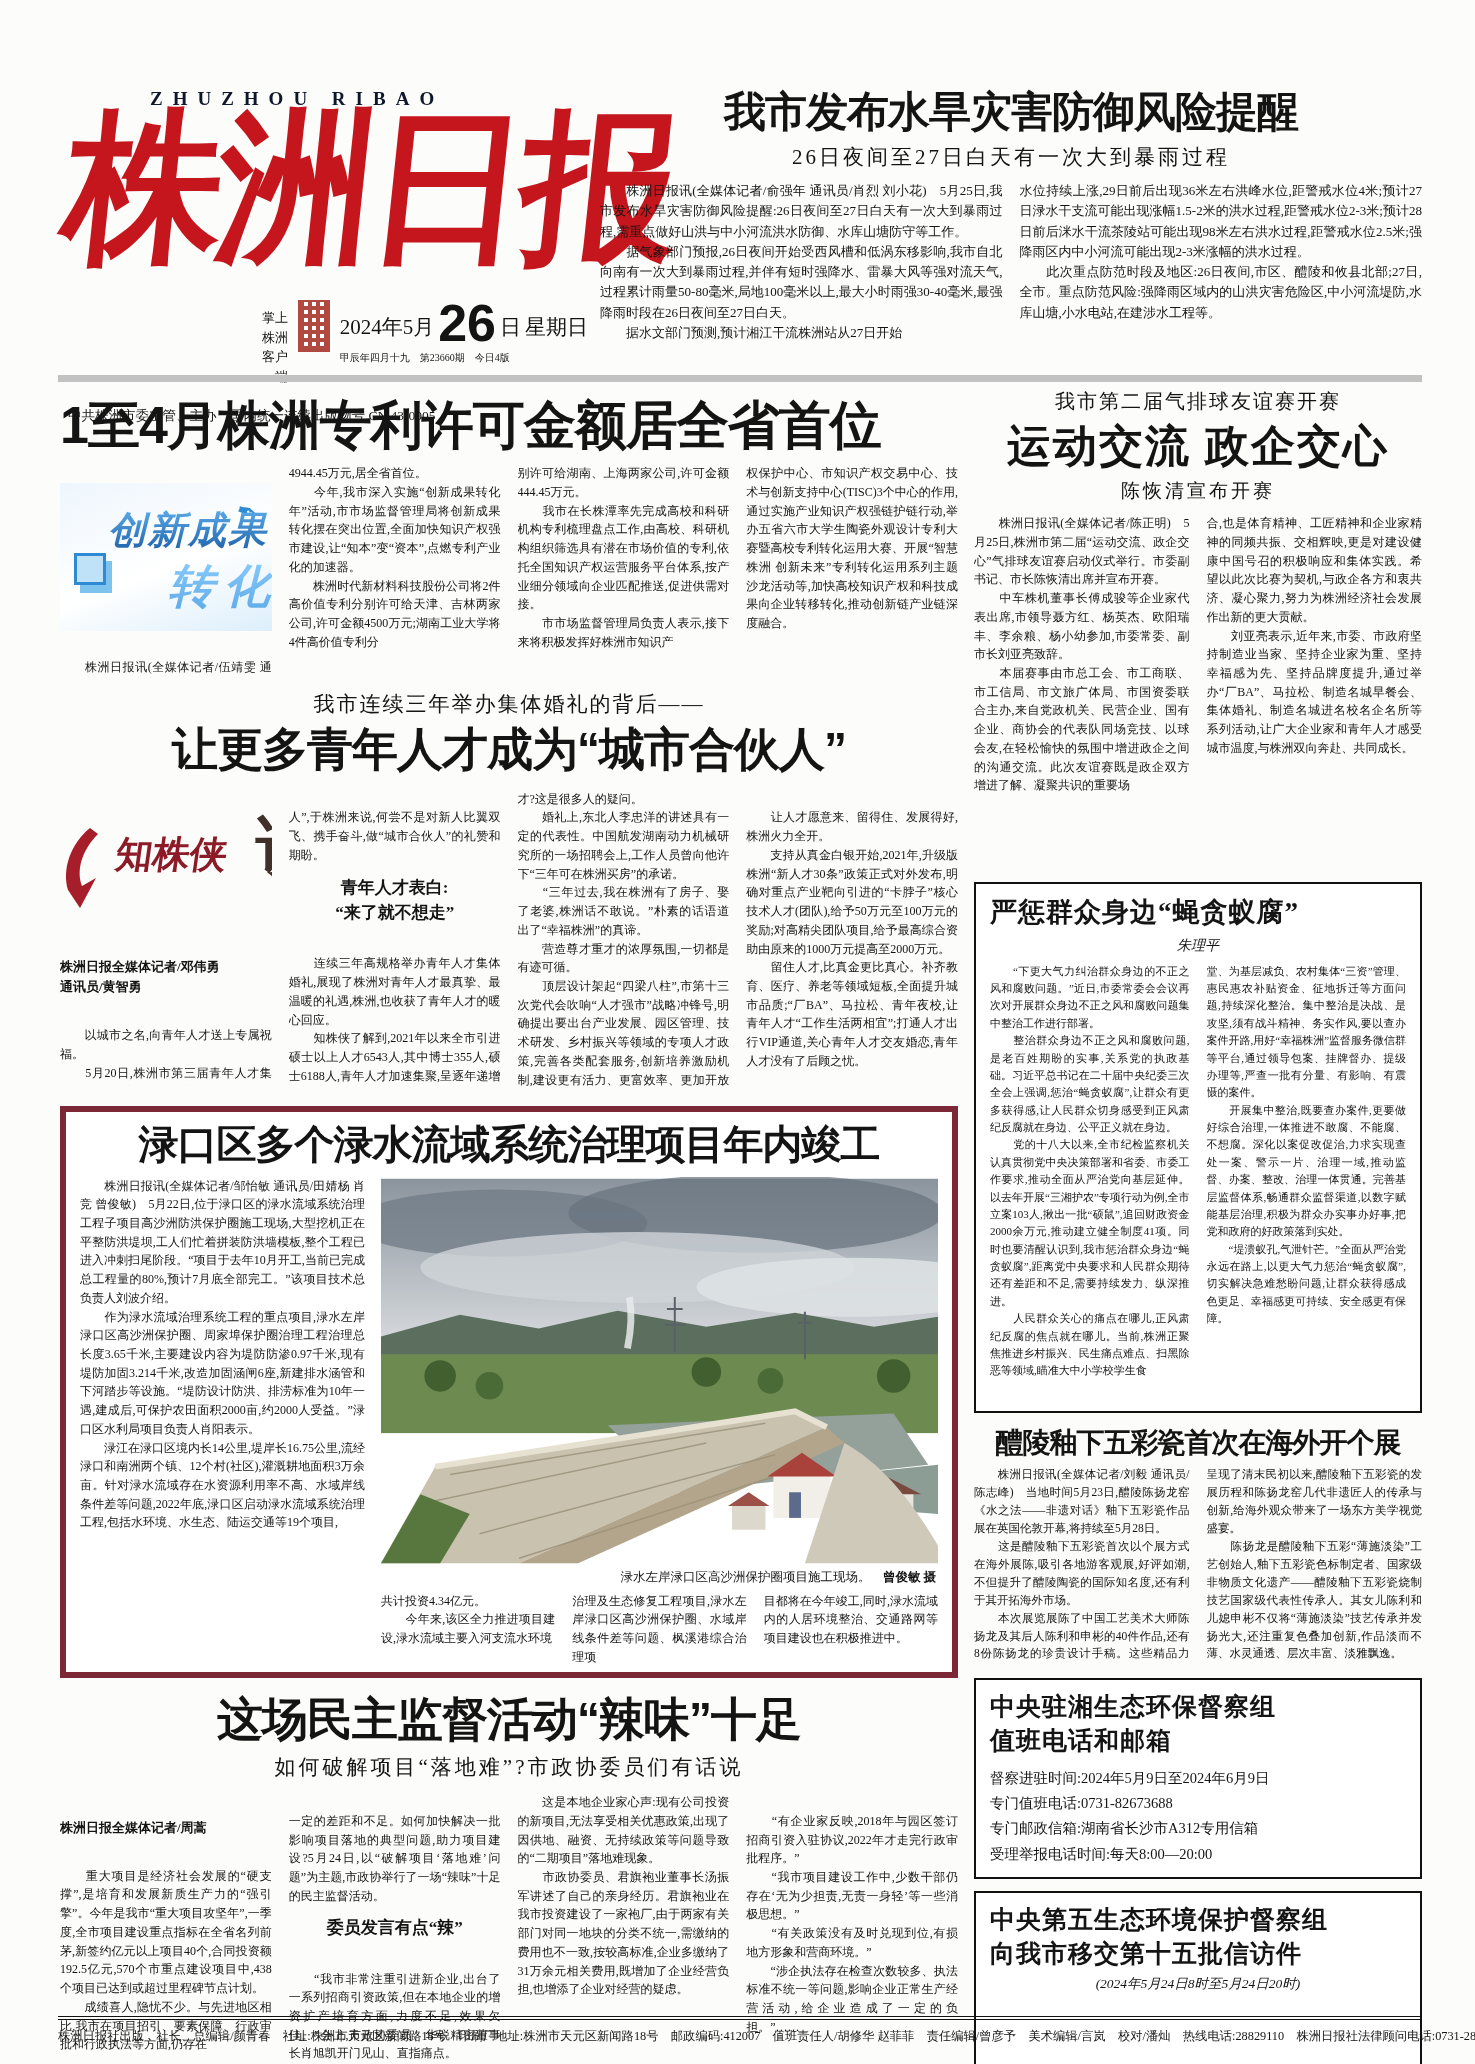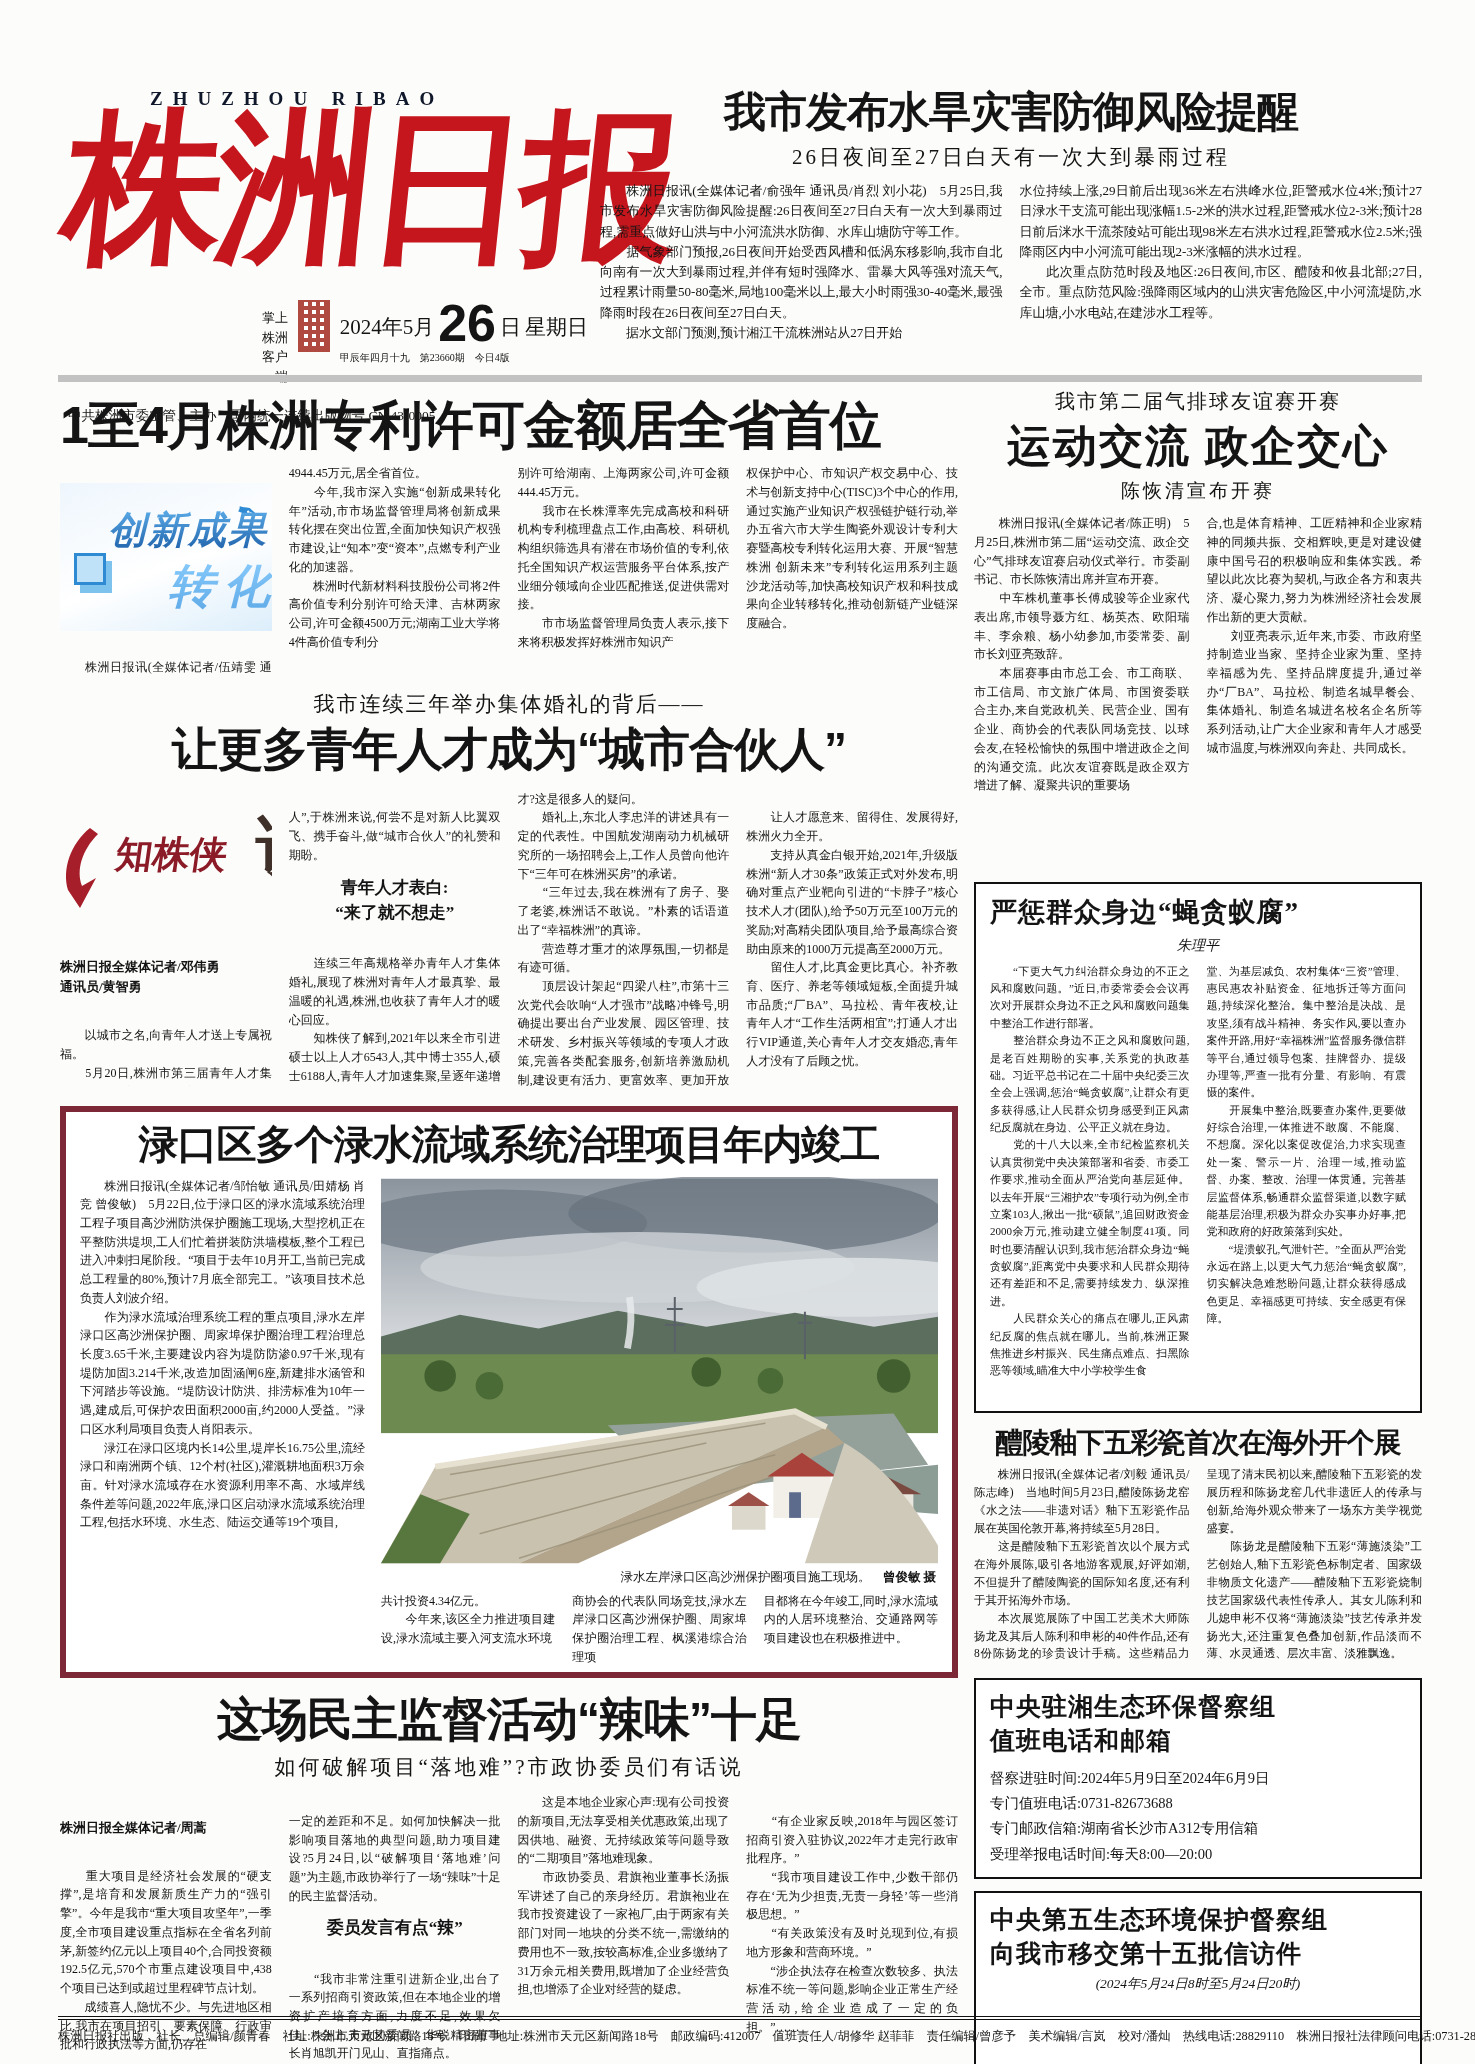--- a/index.html
+++ b/index.html
@@ -220,21 +220,21 @@
               <polygon points="352,332 373,318 394,332" fill="#9c5048"></polygon>
             </g>
             <path d="M470 268 C510 290 540 330 565 372 L565 390 L430 390 Z" fill="#cfc9ba"></path>
           </svg>
           <div class="caption">
             <span>渌水左岸渌口区高沙洲保护圈项目施工现场。</span>　<span style="font-weight:bold;">曾俊敏 摄</span>
           </div>
           <div class="colrow" style="height:72px;">
             <div class="col" style="font-size:12px;">共计投资4.34亿元。
 　　今年来,该区全力推进项目建设,渌水流域主要入河支流水环境</div>
-            <div class="col" style="font-size:12px;">商协会的代表队同场竞技,渌水左岸渌口区高沙洲保护圈、周家埠保护圈治理工程、枫溪港综合治理项</div>
+            <div class="col" style="font-size:12px;">治理及生态修复工程项目,渌水左岸渌口区高沙洲保护圈、水域岸线条件差等问题、枫溪港综合治理项</div>
             <div class="col" style="font-size:12px;">目都将在今年竣工,同时,渌水流域内的人居环境整治、交通路网等项目建设也在积极推进中。</div>
           </div>
         </div>
       </div>
     </div>
 
     <div>
       <div class="headline" style="font-size:46px;">这场民主监督活动“辣味”十足</div>
       <div class="subhead" style="margin-top:8px;">如何破解项目“落地难”?市政协委员们有话说</div>
       <div class="colrow" style="margin-top:12px;height:268px;">

